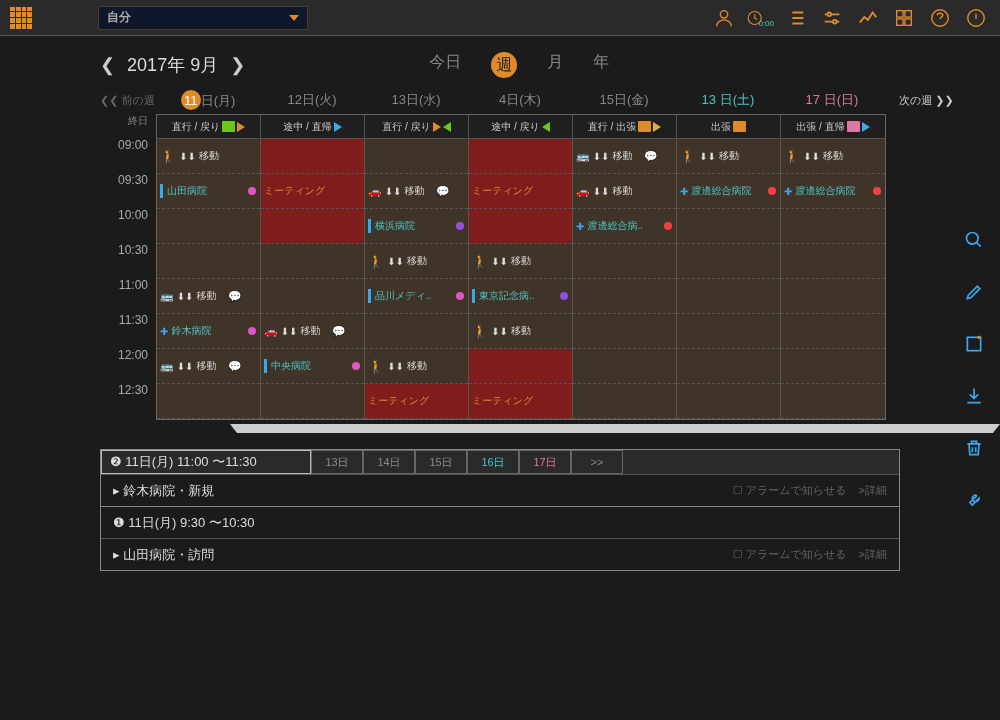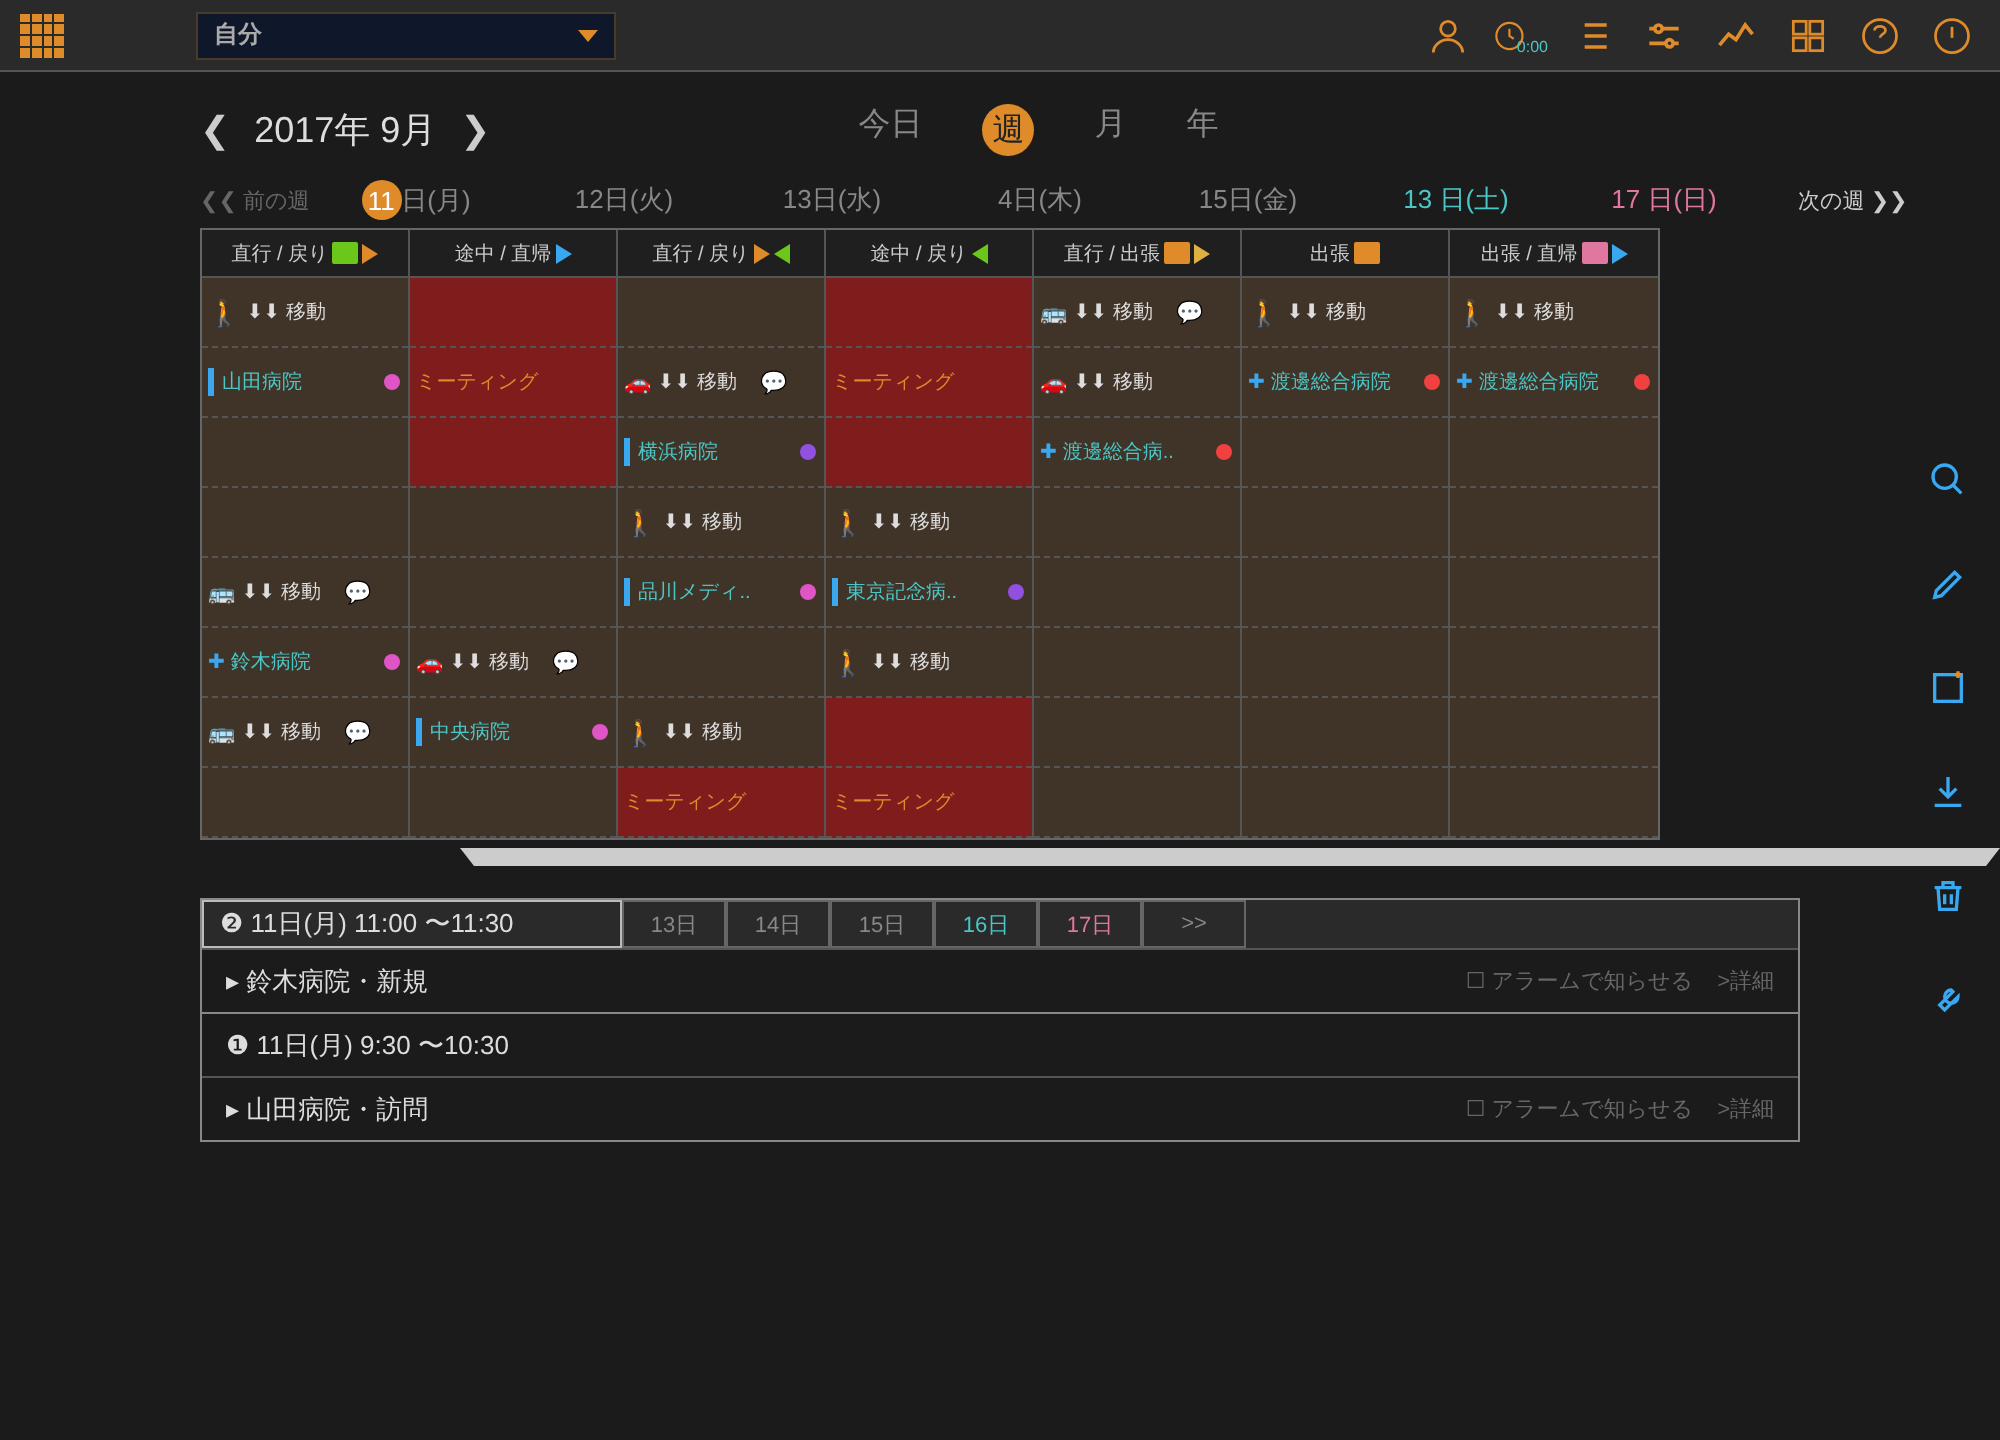--- a/index.html
+++ b/index.html
@@ -162,20 +162,31 @@
   <div class="day-head"><span>12</span><span>日(火)</span></div>
   <div class="day-head"><span>13</span><span>日(水)</span></div>
   <div class="day-head"><span>4</span><span>日(木)</span></div>
   <div class="day-head"><span>15</span><span>日(金)</span></div>
   <div class="day-head sat"><span>13</span> <span>日(土)</span></div>
   <div class="day-head sun"><span>17</span> <span>日(日)</span></div>
   <div class="next-wk"><span>次の週</span> ❯❯</div>
  </div>
 
  <div class="cal-wrap">
+  <div class="times">
+   <div class="allday">終日</div>
+   <div>09:00</div>
+        <div>09:30</div>
+        <div>10:00</div>
+        <div>10:30</div>
+        <div>11:00</div>
+        <div>11:30</div>
+        <div>12:00</div>
+        <div>12:30</div>
+  </div>
   <div class="grid">
 
    <div class="col">
     <div class="col-head">
             <span>直行 / 戻り</span>
             <span class="badge b-grn"></span>
             <span style="color:#e08b2a" class="arr-r"></span>
           </div>
     <div class="cell row-brown">
             <span style="font-size:13px">🚶</span>

